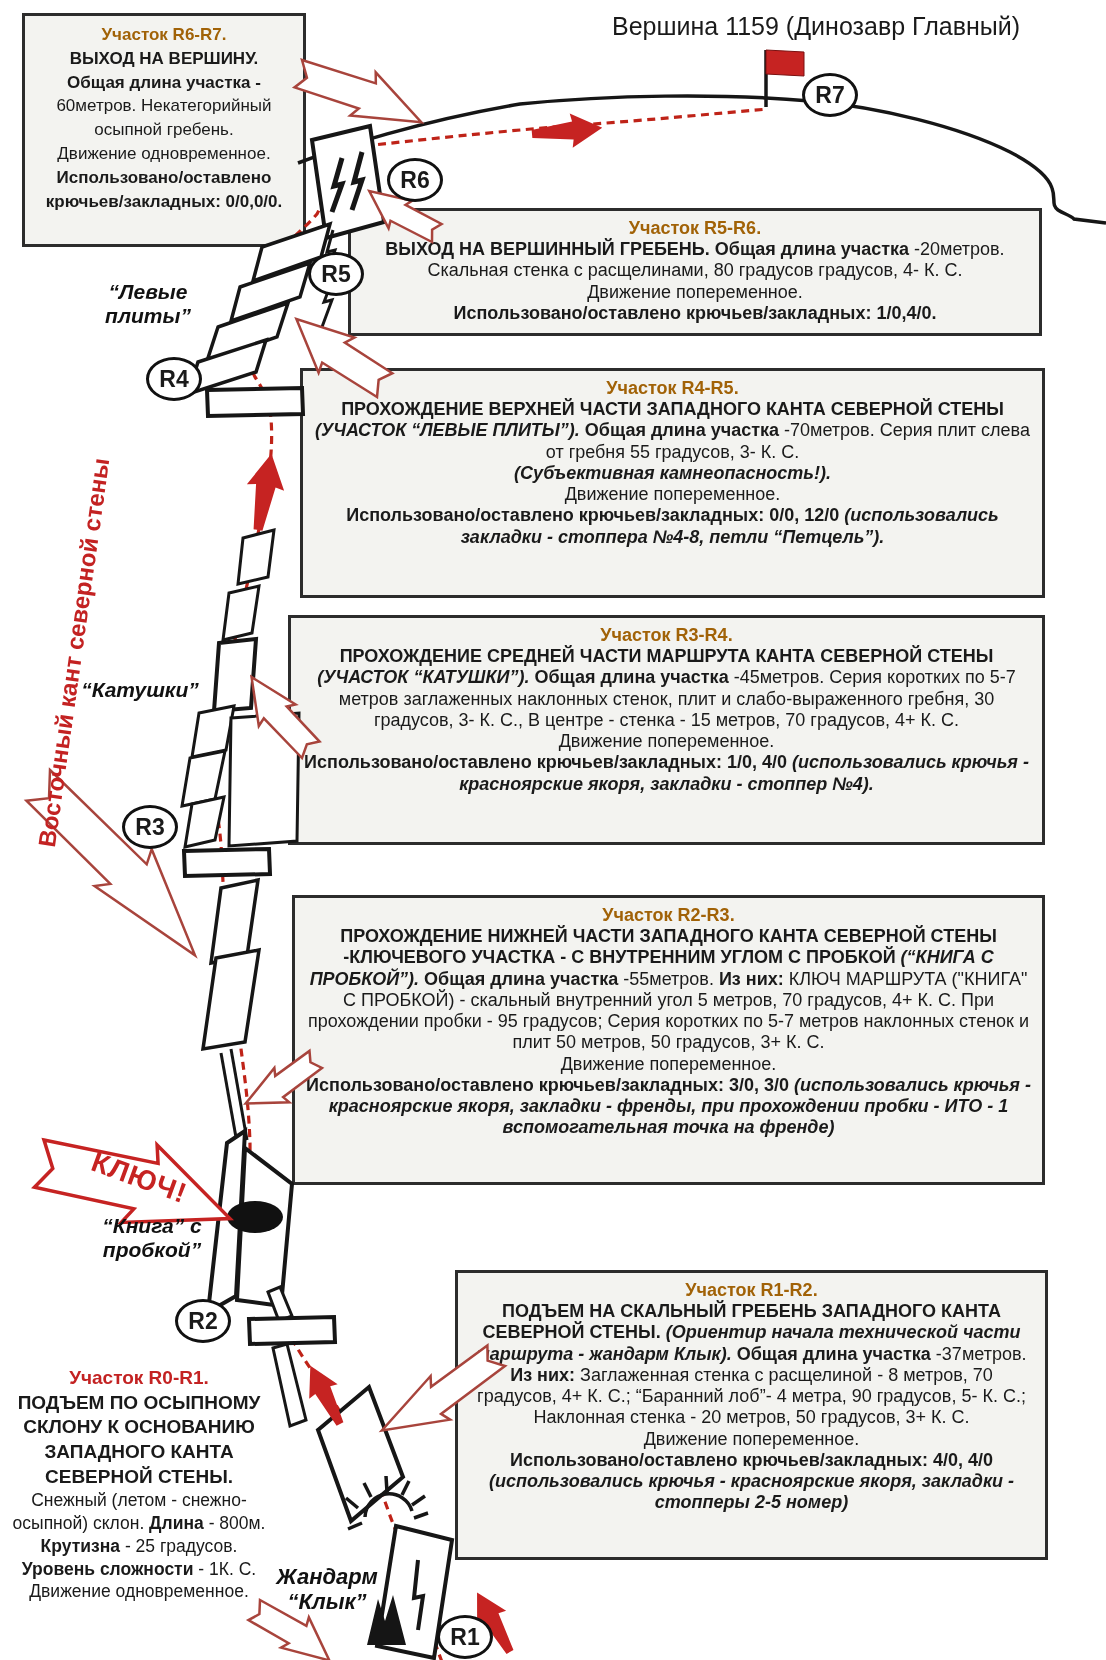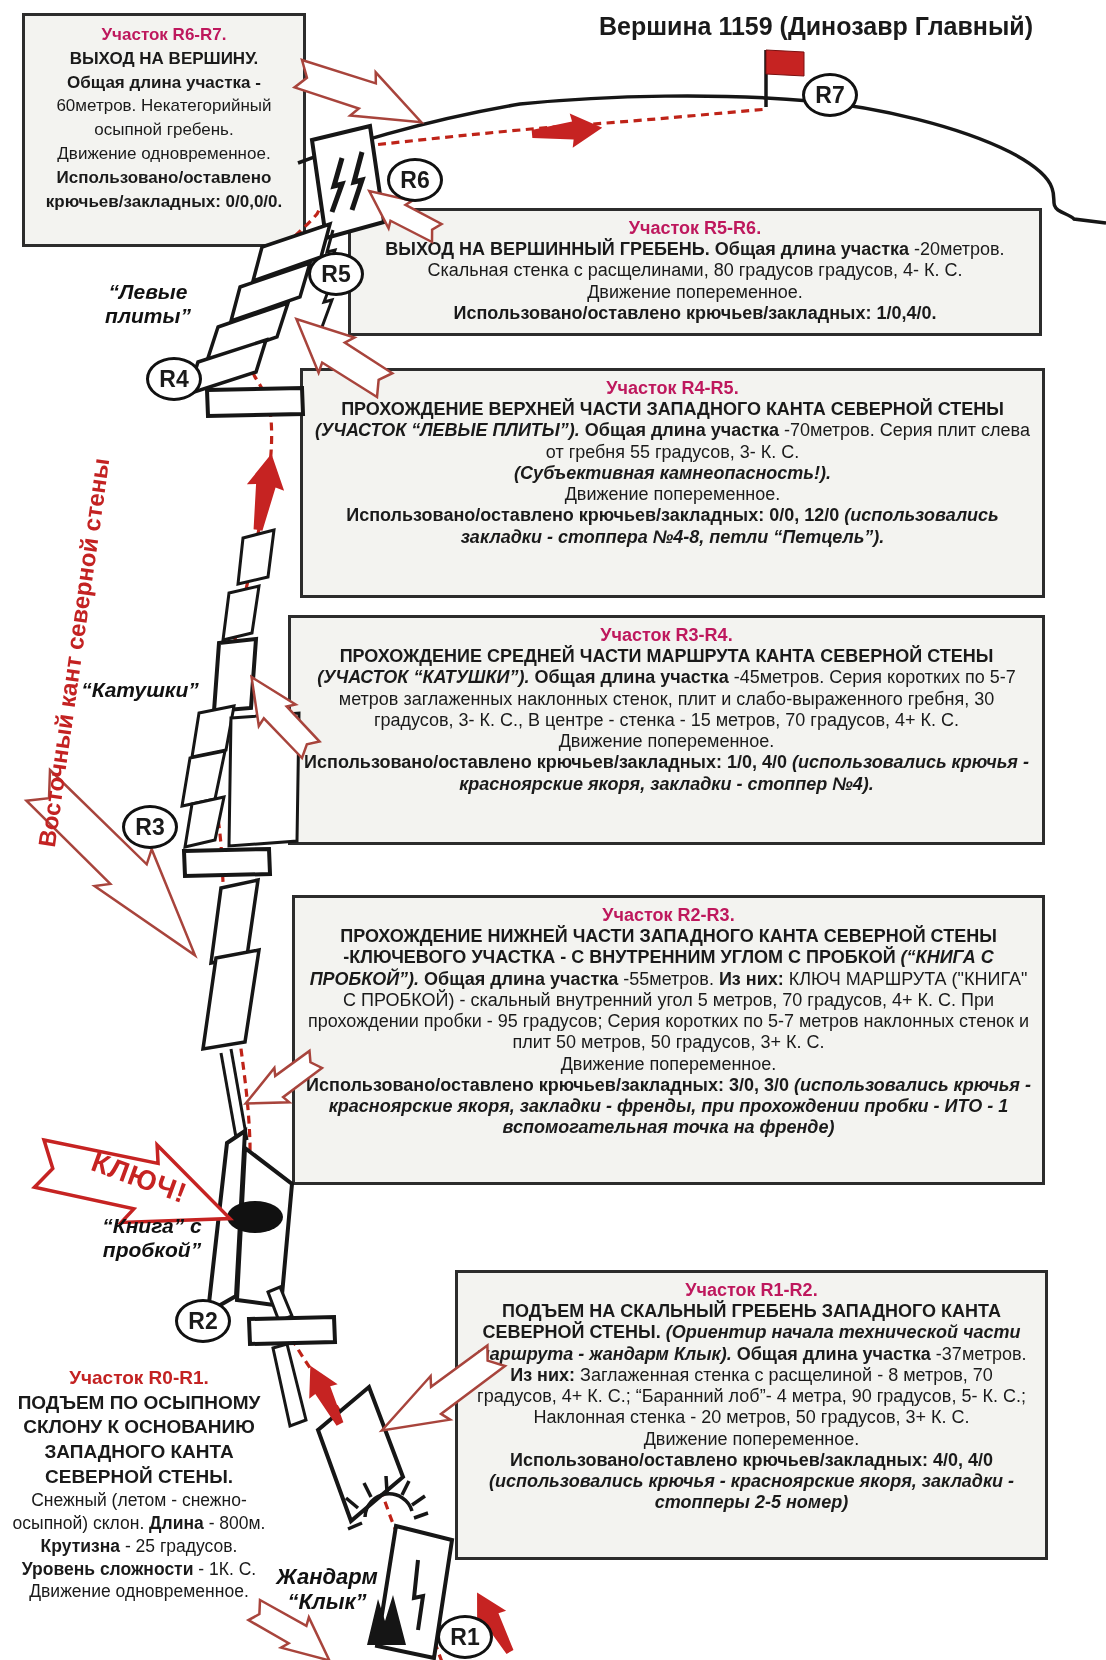--- a/index.html
+++ b/index.html
@@ -1,32 +1,32 @@
 <!DOCTYPE html>
 <html><head>
 <meta charset="utf-8">
 <style>
   html,body{margin:0;padding:0;background:#888;}
   .stage{position:relative;width:1106px;height:1660px;background:#ffffff;
          font-family:"Liberation Sans",sans-serif;color:#1a1a1a;overflow:hidden;margin:0 auto;}
   .box{position:absolute;background:#f3f3f0;border:3px solid #2c2c2c;box-sizing:border-box;
        text-align:center;font-size:18px;line-height:1.18;padding:7px 10px;z-index:1;}
-  .box .ttl{color:#be185d;font-weight:700;}
+  .box .ttl{color:#a16207;font-weight:700;}
   .b{font-weight:700;}
   .bi{font-weight:700;font-style:italic;}
   .freeblock{position:absolute;text-align:center;z-index:1;font-size:17.5px;line-height:1.3;}
   .freeblock .ttl{color:#c32222;font-weight:700;font-size:19px;}
   .freeblock .caps{font-weight:700;font-size:19px;margin:0 auto;width:250px;}
   .cp{position:absolute;width:56px;height:44px;border:3.5px solid #111;border-radius:50%;
       background:#fff;display:flex;align-items:center;justify-content:center;
       font-weight:700;font-size:23px;z-index:6;box-sizing:border-box;}
   .lbl{position:absolute;font-weight:700;font-style:italic;font-size:21px;color:#111;
        text-align:center;z-index:4;line-height:1.15;}
   .page-title{position:absolute;left:566px;top:12px;width:500px;text-align:center;
-              font-weight:700;font-size:25px;z-index:2;}
+              font-weight:400;font-size:25px;z-index:2;}
   .rot-red{position:absolute;left:33px;top:845px;width:450px;transform:rotate(-82deg);
            transform-origin:0 0;color:#c32222;font-weight:700;font-size:24px;z-index:4;white-space:nowrap;}
   .klyuch{position:absolute;left:98px;top:1146px;transform:rotate(20deg);transform-origin:0 0;
           color:#c62322;font-weight:800;font-size:28px;z-index:7;white-space:nowrap;letter-spacing:1px;}
   svg.layer{position:absolute;left:0;top:0;z-index:3;pointer-events:none;}
 </style>
 </head>
 <body>
 
 <div class="stage">

